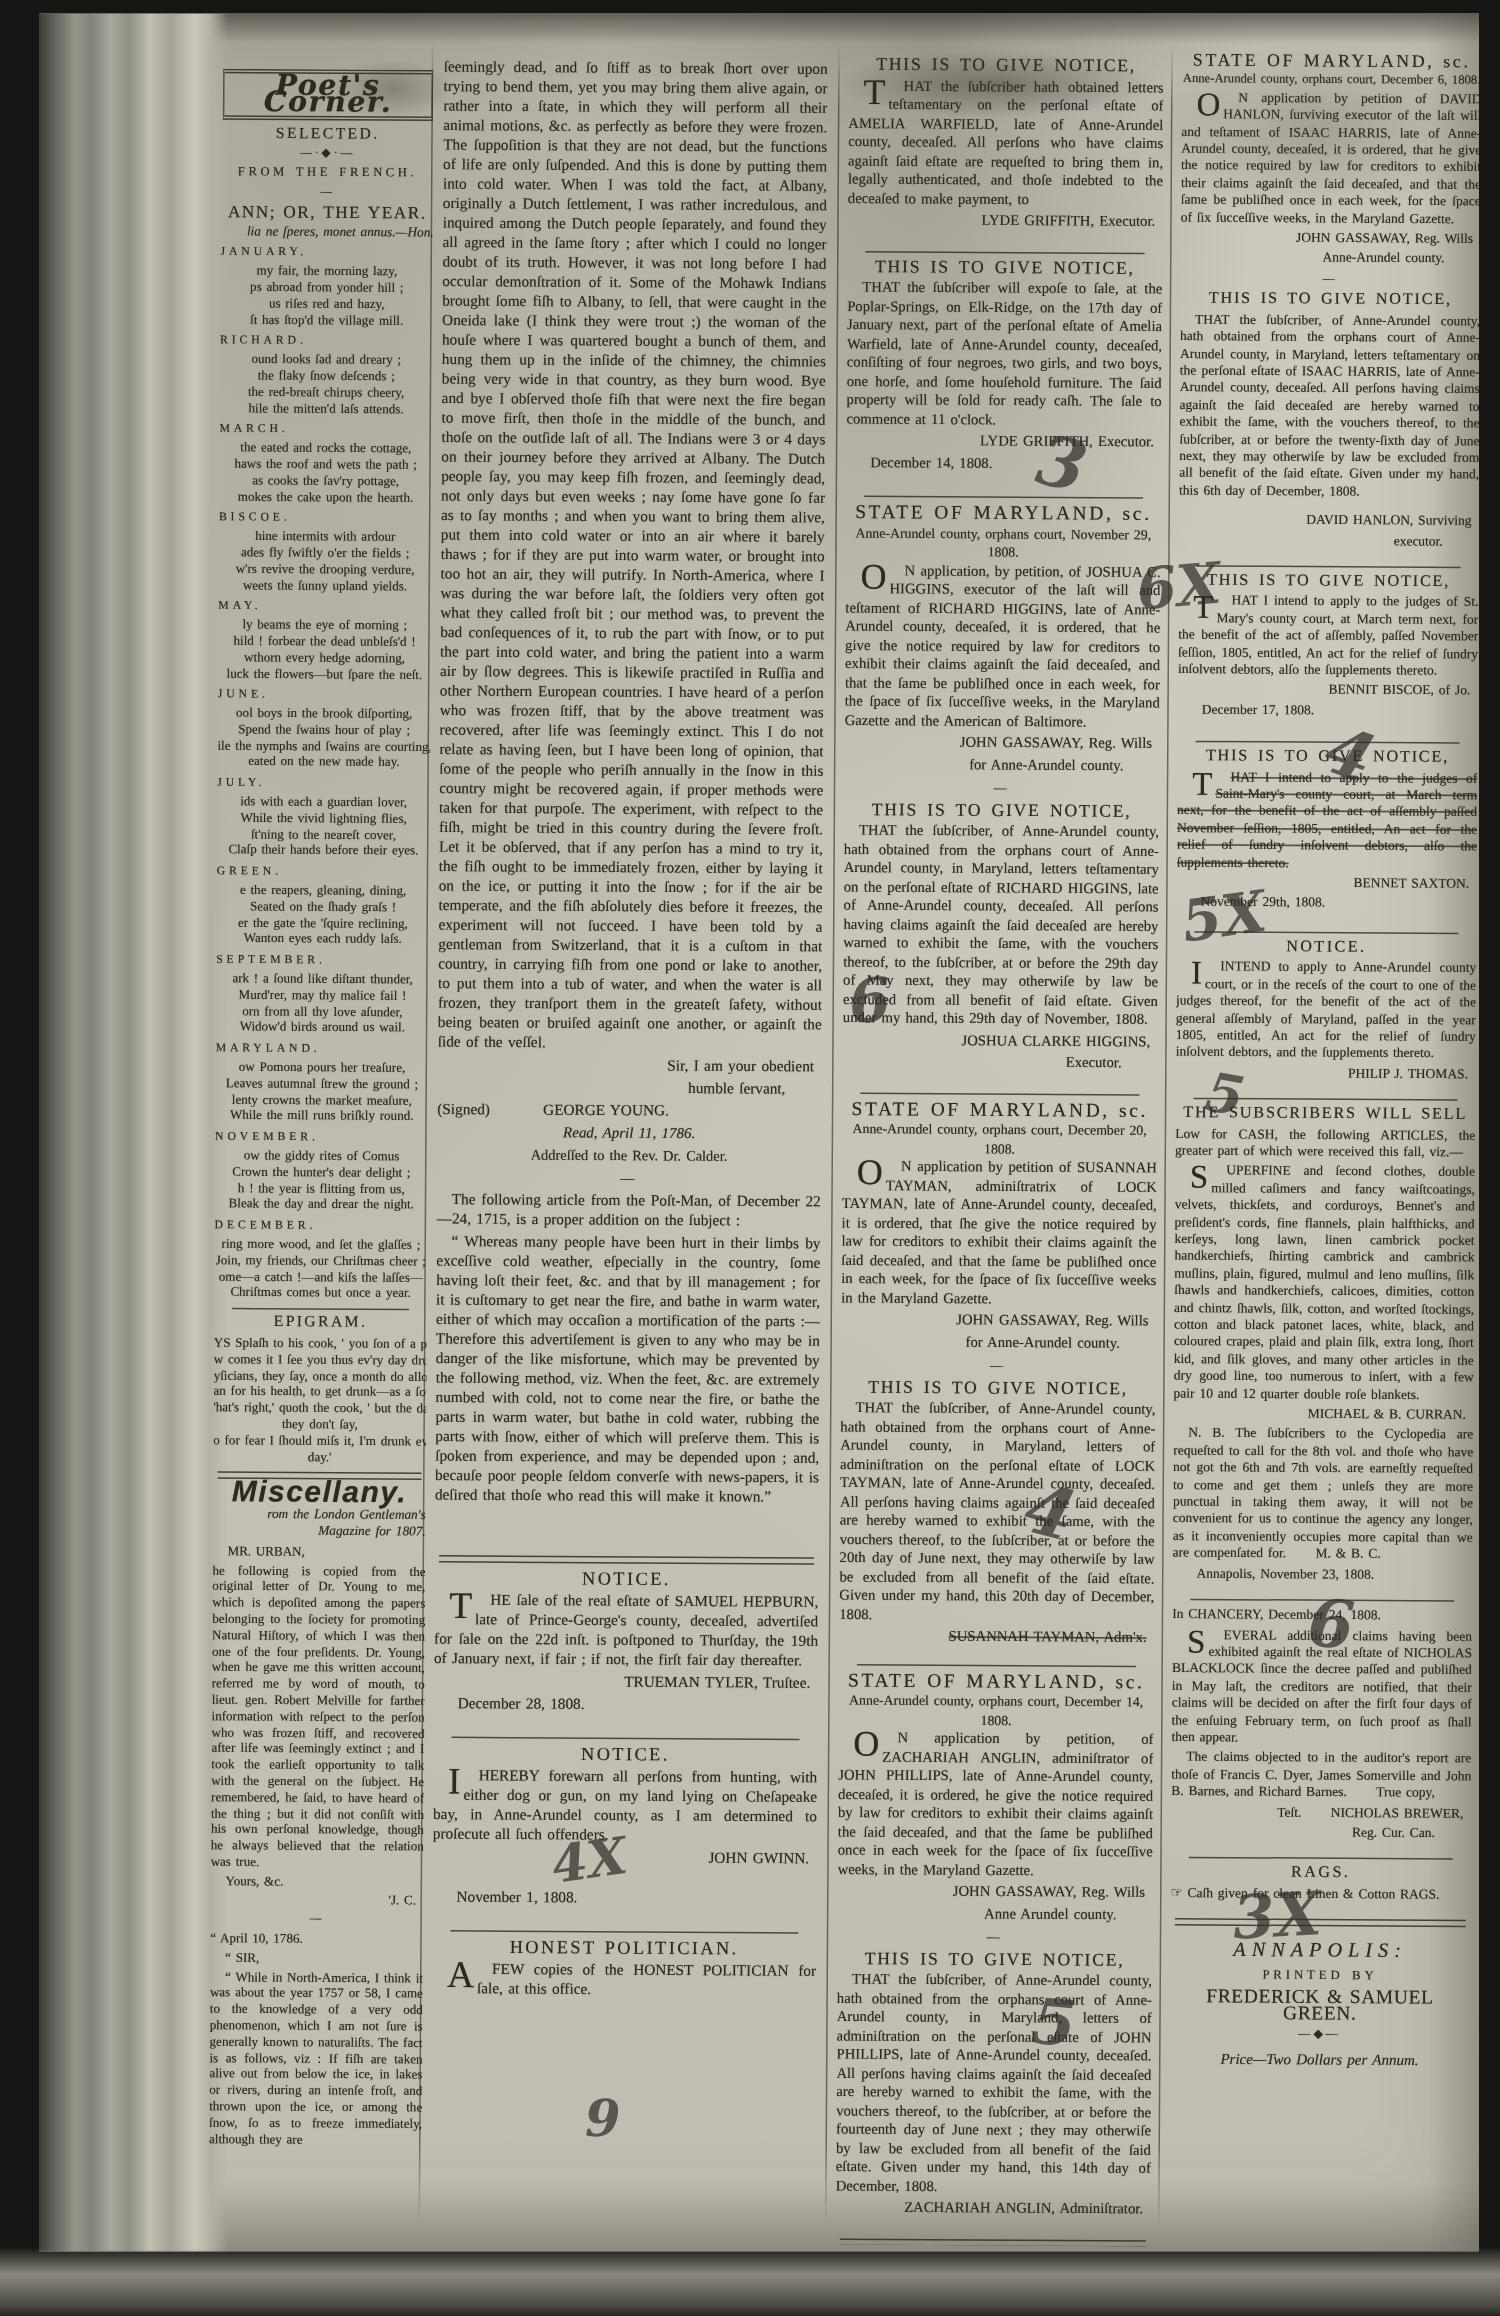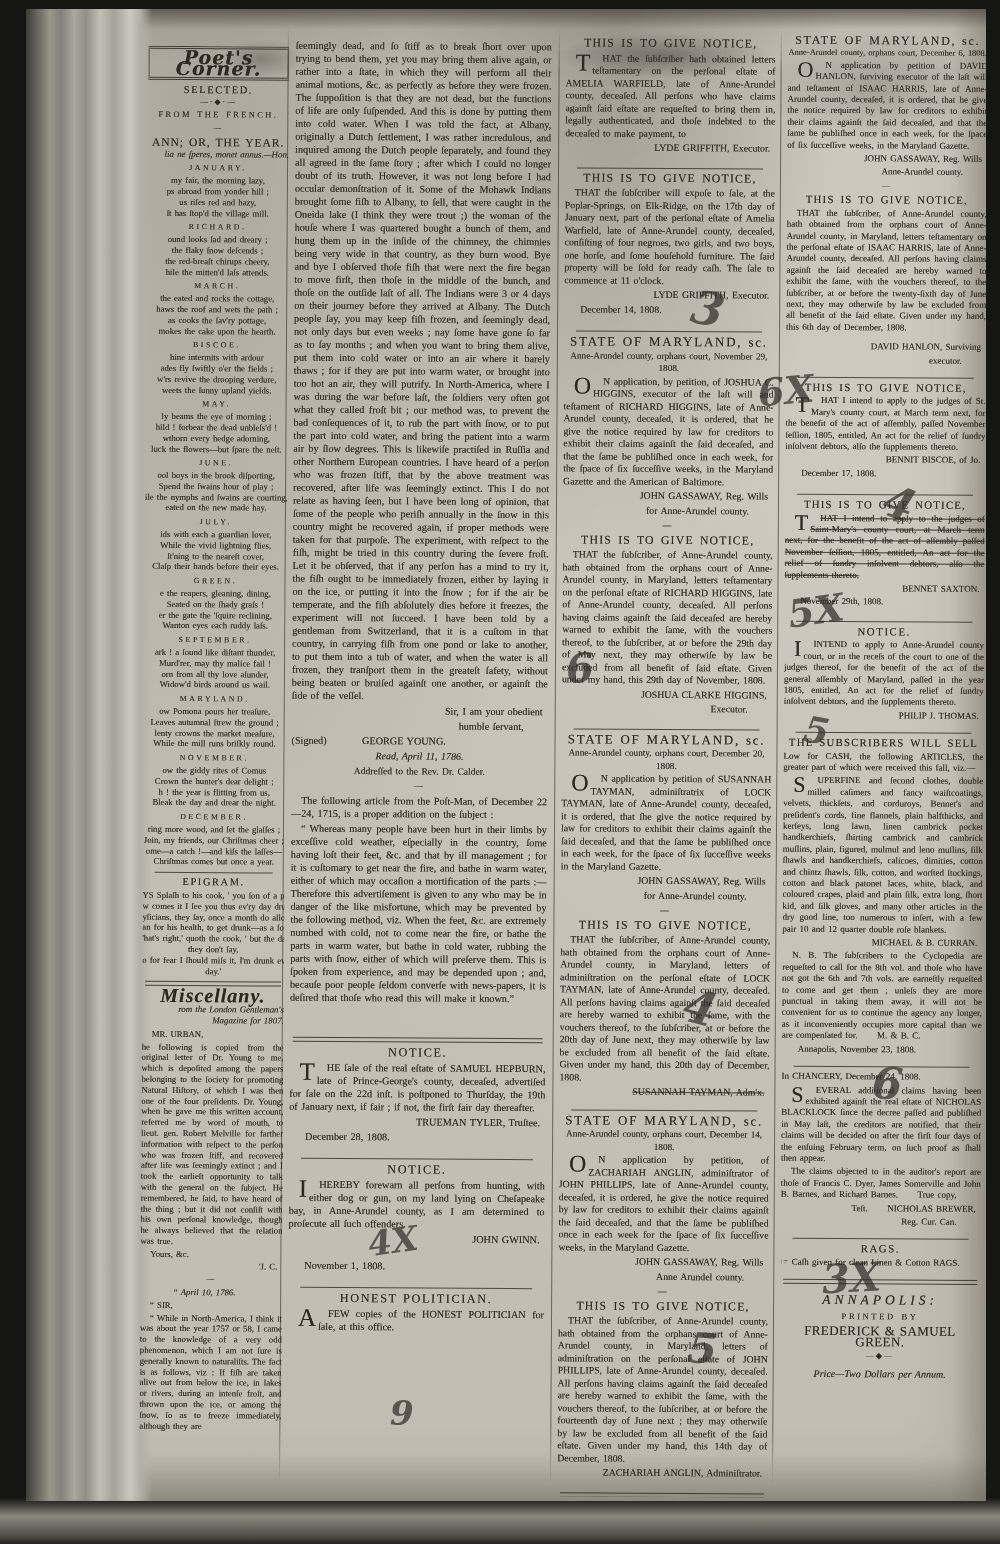--- a/index.html
+++ b/index.html
@@ -29,37 +29,37 @@
   .col{position:absolute;color:#2d2820;font-family:"Liberation Serif","DejaVu Serif",serif;
     text-shadow:0 0 .6px rgba(45,40,32,.55);word-spacing:1px;overflow:hidden;}
   .col-1{left:122px;top:38px;width:142px;height:1432px;font-size:8.7px;line-height:10.8px;}
   .col-2{left:270px;top:30px;width:256px;height:1448px;font-size:10.2px;line-height:13px;}
   .col-3{left:540px;top:24px;width:210px;height:1462px;font-size:9.8px;line-height:12.5px;}
   .col-4{left:762px;top:20px;width:200px;height:1472px;font-size:9px;line-height:11.4px;}
   .blk{margin:0 0 2px;}
   .p{text-align:justify;text-indent:10px;}
   .ni{text-indent:0;}
   .dc{float:left;font-size:2.45em;line-height:.82em;padding:1px 2px 0 0;}
-  .h-black{font-family:Liberation Serif, serif;font-weight:bold;font-style:italic;text-align:center;font-size:20px;letter-spacing:1px;margin:2px 0 3px;}
+  .h-black{font-family:Liberation Sans, sans-serif;font-weight:bold;font-style:italic;text-align:center;font-size:20px;letter-spacing:1px;margin:2px 0 3px;}
   .h-black-boxed{font-family:"DejaVu Serif",serif;font-weight:bold;font-style:italic;text-align:center;font-size:19px;letter-spacing:1px;
     border-top:3px double rgba(45,40,32,.85);border-bottom:3px double rgba(45,40,32,.85);
     border-left:1px solid rgba(45,40,32,.7);border-right:1px solid rgba(45,40,32,.7);padding:3px 2px;margin:0 1px 5px;}
   .h-caps{text-align:center;font-size:1.2em;letter-spacing:1.6px;margin:3px 0 2px;}
   .h-notice{text-align:center;font-size:1.2em;letter-spacing:1.2px;word-spacing:2px;margin:3px 0 2px;}
   .h-som{text-align:center;font-size:1.32em;letter-spacing:1.8px;margin:3px 0 1px;}
   .sub-c{text-align:center;font-size:.94em;margin-bottom:1px;}
   .sub-i{text-align:center;font-style:italic;font-size:.98em;}
   .from{text-align:center;font-size:8.4px;letter-spacing:2.4px;margin:2px 0;}
   .title-c{text-align:center;font-size:11.5px;letter-spacing:1px;margin:3px 0 1px;}
   .epi-i{text-align:right;font-style:italic;font-size:1.02em;margin:1px 0 3px;}
-  .month{text-align:center;font-size:7.8px;letter-spacing:2.6px;margin:4px 0 1px;}
+  .month{text-align:left;font-size:7.8px;letter-spacing:2.6px;margin:4px 0 1px;}
   .verse{margin-bottom:2px;}
   .vline{white-space:nowrap;overflow:hidden;text-align:center;}
   .sig{text-align:right;padding-right:5px;}
-  .sig-i{text-align:center;padding-right:14px;font-style:italic;}
+  .sig-i{text-align:left;padding-right:14px;}
   .sig2{text-align:right;padding-right:24px;}
   .date{text-indent:16px;}
   .rule{height:0;border-top:1px solid rgba(48,42,34,.8);margin:5px 12px 4px;}
   .drule{height:3px;border-top:1px solid rgba(48,42,34,.85);border-bottom:1px solid rgba(48,42,34,.85);margin:5px 3px 4px;}
   .deco{text-align:center;font-size:.9em;letter-spacing:2px;margin:2px 0;}
   .ann{text-align:center;font-style:italic;letter-spacing:4px;font-size:13.5px;margin-top:10px;}
   .printedby{text-align:center;font-size:8.5px;letter-spacing:2.6px;margin:5px 0 3px;}
   .printer{text-align:center;font-size:13px;letter-spacing:.4px;}
   .price{text-align:center;font-style:italic;font-size:10px;margin-top:7px;}
   .strike{text-decoration:line-through;text-decoration-color:rgba(52,47,39,.55);}

